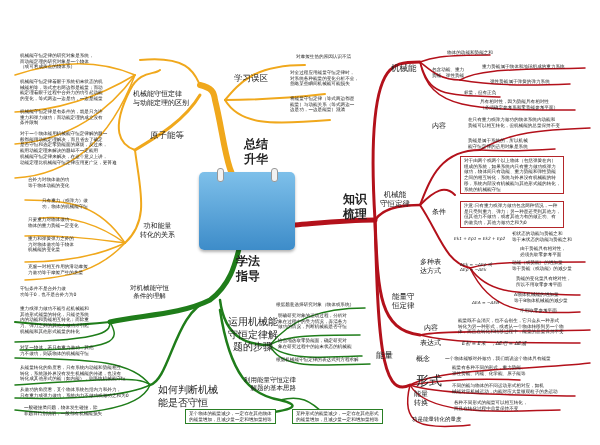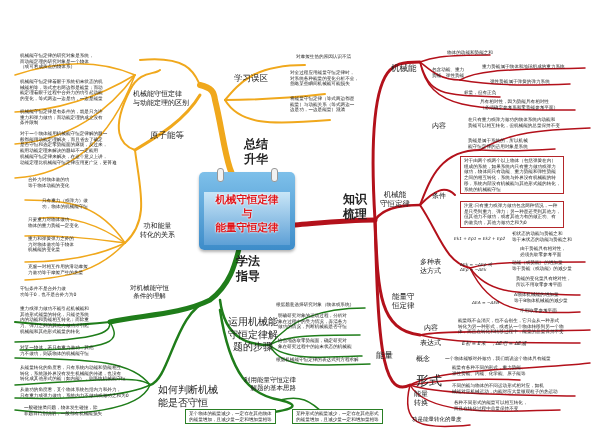--- a/index.html
+++ b/index.html
@@ -88,25 +88,20 @@
       <path d="M270,345 C280,370 320,365 370,364" stroke="#1f7d1a" stroke-width="1.5"></path>
       <path d="M220,310 C230,375 250,395 280,400 C300,405 300,410 250,415" stroke="#1f7d1a" stroke-width="2.5"></path>
       <path d="M280,400 C300,395 310,400 325,415" stroke="#1f7d1a" stroke-width="1.5"></path>
     </g>
   </svg>
 
 
   <div class="calendar">
     <div class="ring" style="left:18px"></div>
     <div class="ring" style="left:72px"></div>
-    <div class="cal-inner">
-      <div class="cal-line">机械守恒定律</div>
-      <div class="cal-line">与</div>
-      <div class="cal-line">能量守恒定律</div>
-    </div>
   </div>
 
   <div class="t main" style="left:244px;top:137px">总结
 升华</div>
   <div class="t node" style="left:234px;top:73px">学习误区</div>
   <div class="t leaf" style="left:296px;top:54px">对摩擦生热的原因认识不清</div>
   <div class="t leaf" style="left:290px;top:70px">对全过程应用能量守恒定律时，
 对系统各种能量的变化分析不全，
 忽略某些瞬间机械能可能损失</div>
   <div class="t leaf" style="left:290px;top:96px">将能量守恒定律（等式两边都是
@@ -160,21 +155,21 @@
   <div class="t leaf" style="left:480px;top:99px">具有相对性，因为势能具有相对性
 （必须确定参考系和零势能参考平面）</div>
 
   <div class="t node" style="left:380px;top:190px;font-size:7.5px;text-align:center">机械能
 守恒定律</div>
   <div class="t node" style="left:432px;top:122px;font-size:7px">内容</div>
   <div class="t leaf" style="left:468px;top:117px">在只有重力或弹力做功的物体系统内动能和
 势能可以相互转化，但机械能的总量保持不变</div>
   <div class="t leaf" style="left:468px;top:138px">势能是属于系统的，所以机械
 能守恒定律的适用对象是系统</div>
-  <div class="t node" style="left:432px;top:192px;font-size:7px">条件</div>
+  <div class="t node" style="left:432px;top:208px;font-size:7px">条件</div>
   <div class="box t leaf" style="left:460px;top:156px">对于由两个或两个以上物体（包括弹簧在内）
 组成的系统，如果系统内只有重力做功或弹力
 做功，物体间只有动能、重力势能和弹性势能
 之间的相互转化，系统与外界没有机械能的转
 移，系统内部没有机械能与其他形式能的转化，
 系统的机械能守恒</div>
   <div class="box t leaf" style="left:460px;top:201px">注意:只有重力或弹力做功包含两种情况，一种
 是只受到重力、弹力；另一种是还受到其他力，
 但其他力不做功，或者其他力有的做正功、有
 的做负功，其他力做功之和为0</div>

